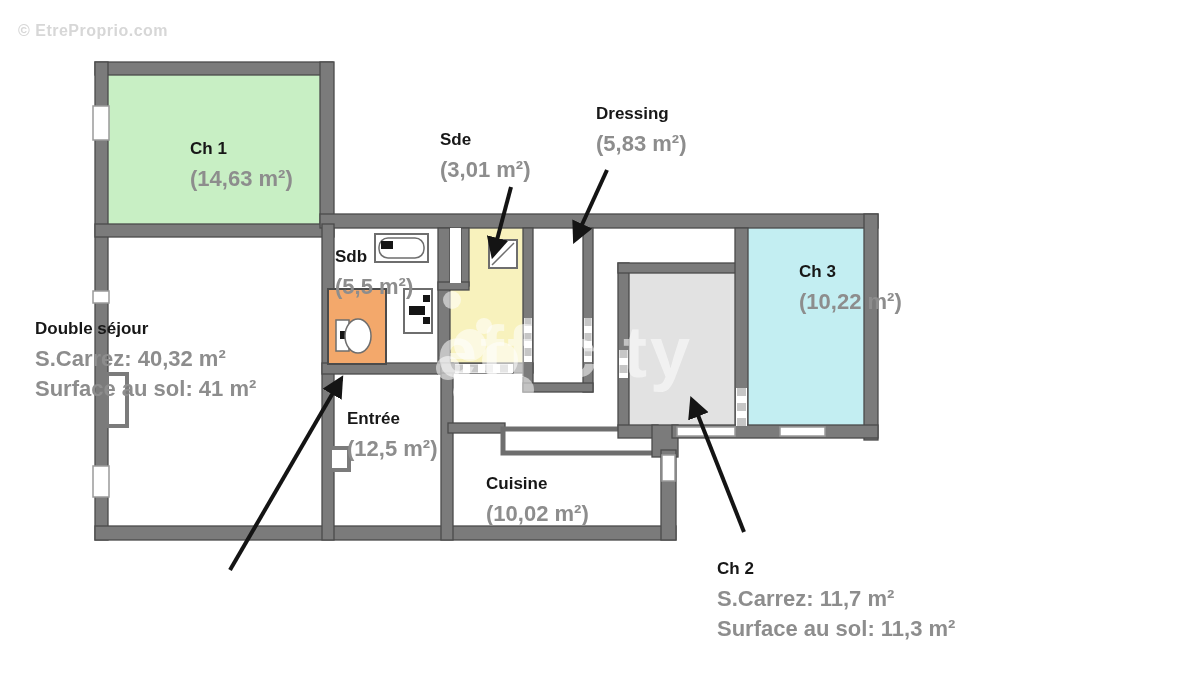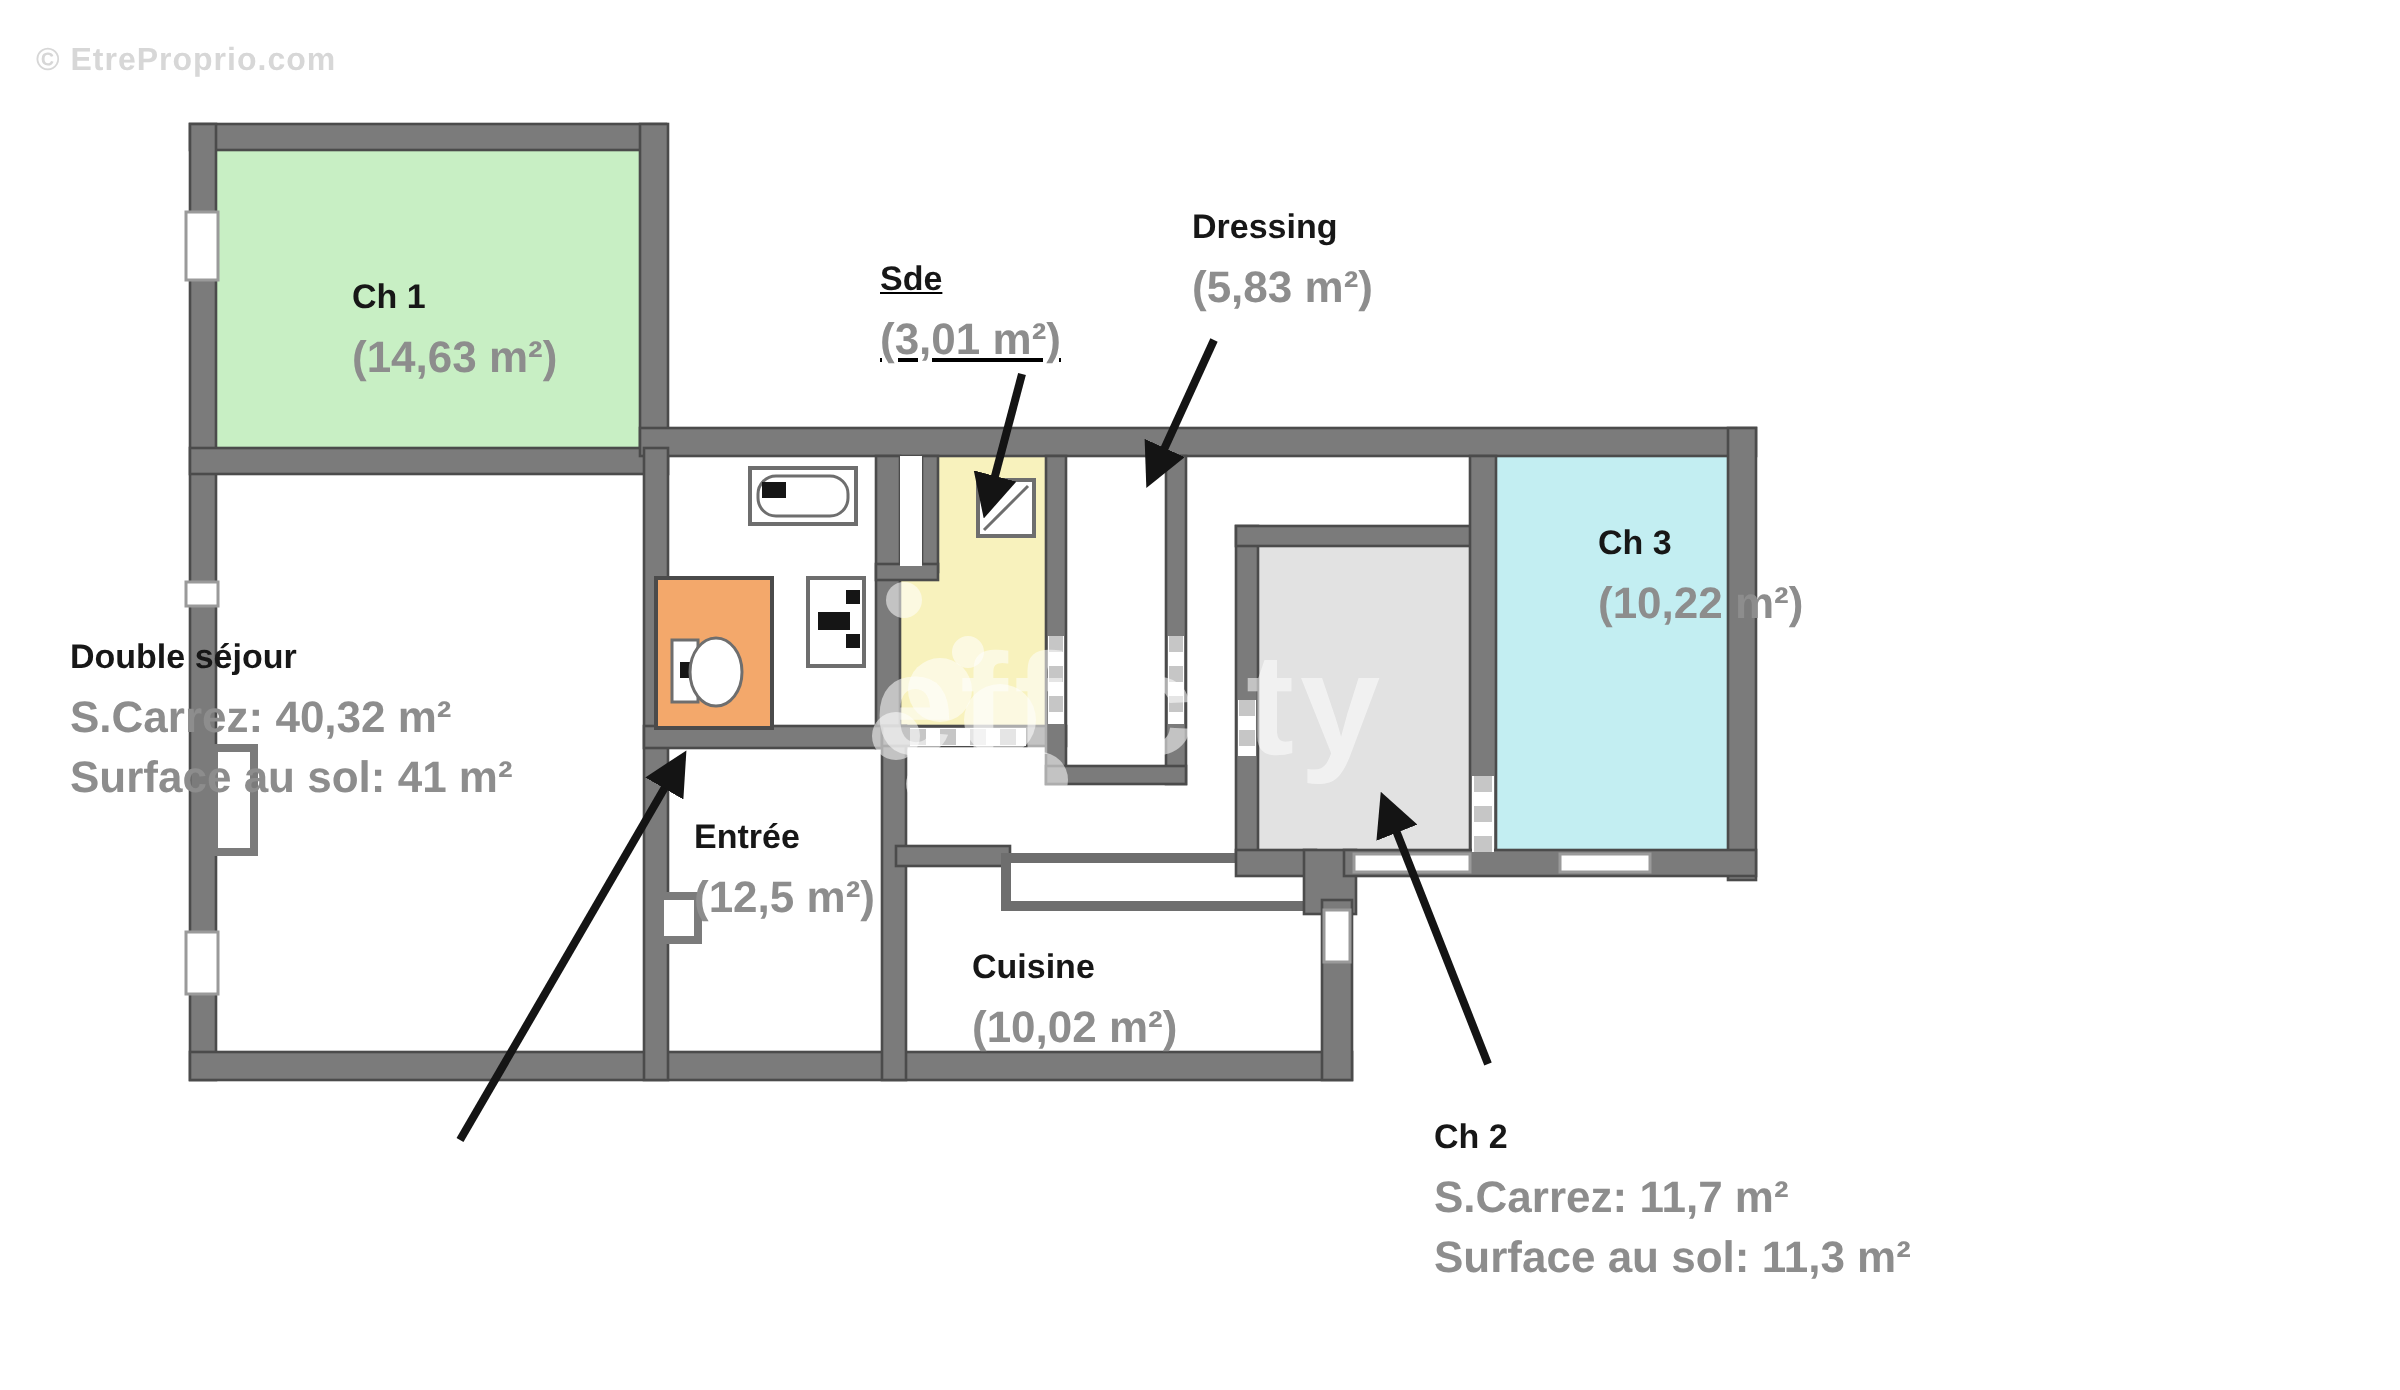--- a/index.html
+++ b/index.html
@@ -136,35 +136,39 @@
     </g>
 
     <g>
       <line class="arrow" x1="511" y1="187" x2="493" y2="255" marker-end="url(#ah)"></line>
       <line class="arrow" x1="607" y1="170" x2="575" y2="240" marker-end="url(#ah)"></line>
       <line class="arrow" x1="230" y1="570" x2="341" y2="379" marker-end="url(#ah)"></line>
       <line class="arrow" x1="744" y1="532" x2="692" y2="400" marker-end="url(#ah)"></line>
     </g>
   </svg>
 
-  <div class="lbl" style="left:176px;top:134px;">
+  <div class="lbl" style="left:190px;top:134px;">
     <div class="rn">Ch 1</div>
     <div class="ra">(14,63 m²)</div>
   </div>
 
-  <div class="lbl" style="left:440px;top:125px;text-decoration:underline;">
+  <div class="lbl" style="left:440px;top:125px;">
     <div class="rn">Sde</div>
     <div class="ra">(3,01 m²)</div>
   </div>
 
   <div class="lbl" style="left:596px;top:99px;">
     <div class="rn">Dressing</div>
     <div class="ra">(5,83 m²)</div>
   </div>
 
+  <div class="lbl" style="left:335px;top:242px;">
+    <div class="rn">Sdb</div>
+    <div class="ra">(5,5 m²)</div>
+  </div>
 
   <div class="lbl" style="left:35px;top:314px;">
     <div class="rn">Double séjour</div>
     <div class="ra">S.Carrez: 40,32 m²</div>
     <div class="ra">Surface au sol: 41 m²</div>
   </div>
 
   <div class="lbl" style="left:767px;top:257px;margin-left:32px;">
     <div class="rn">Ch 3</div>
     <div class="ra">(10,22 m²)</div>

